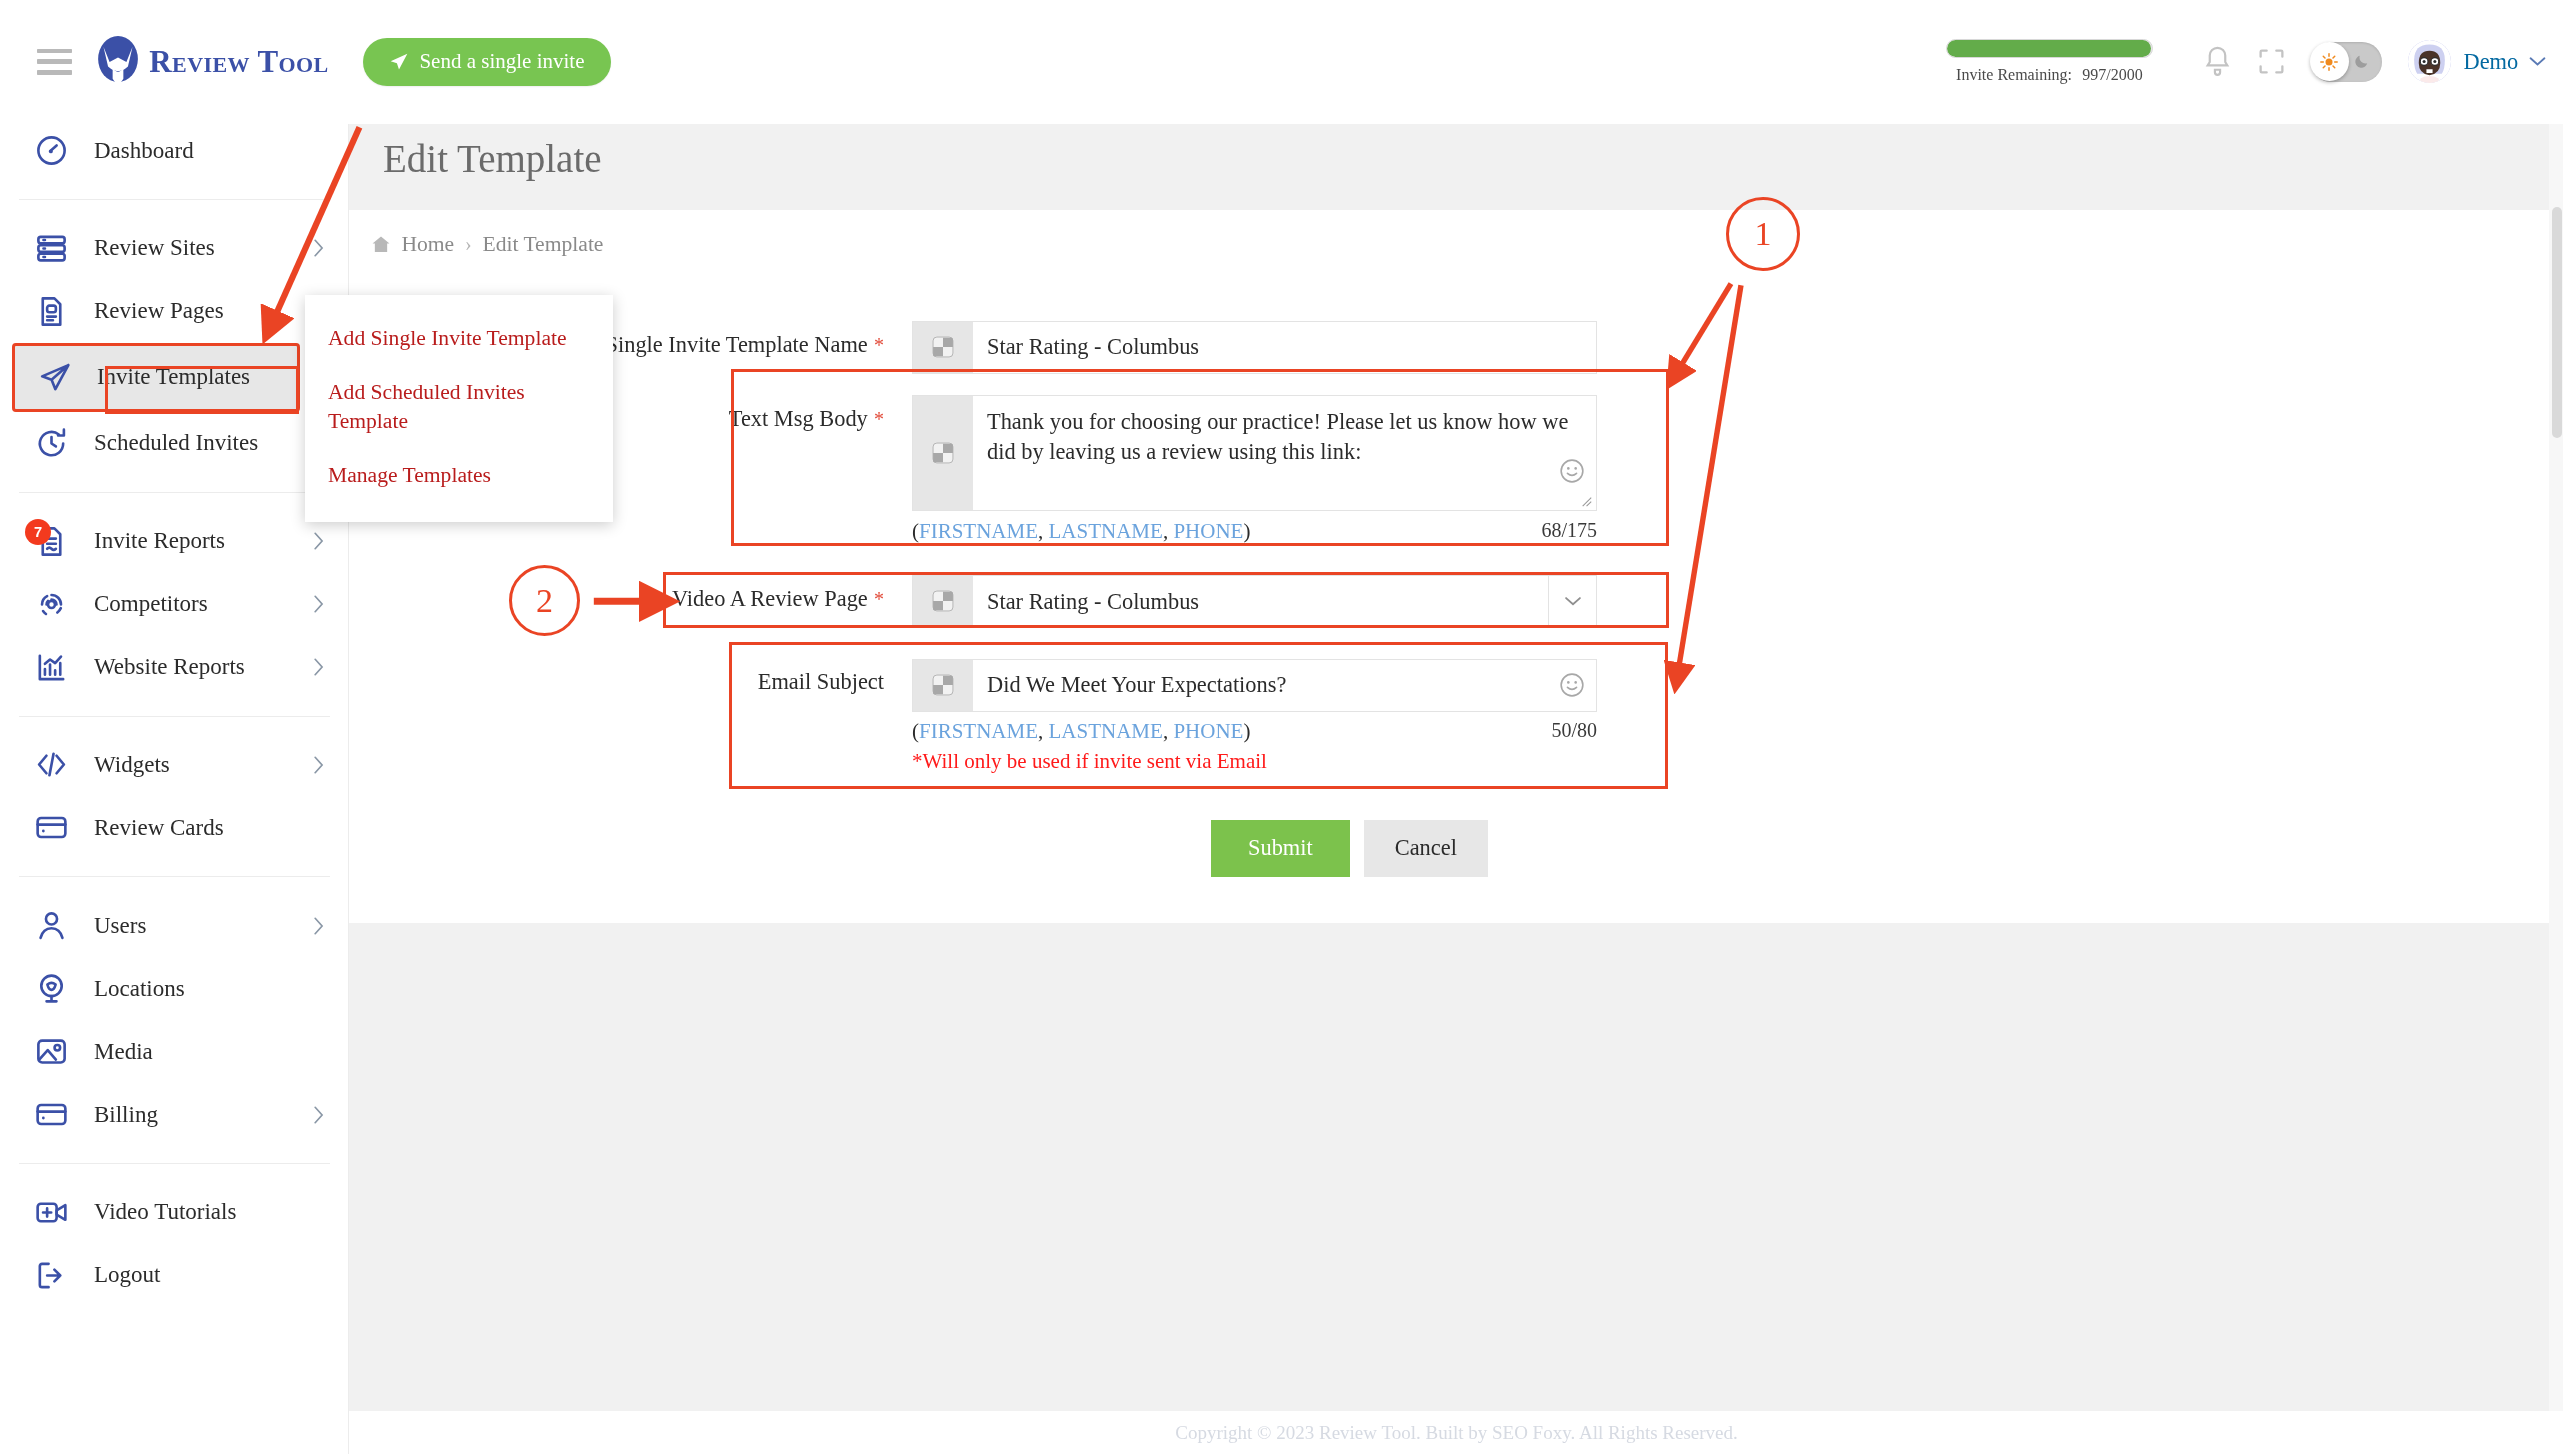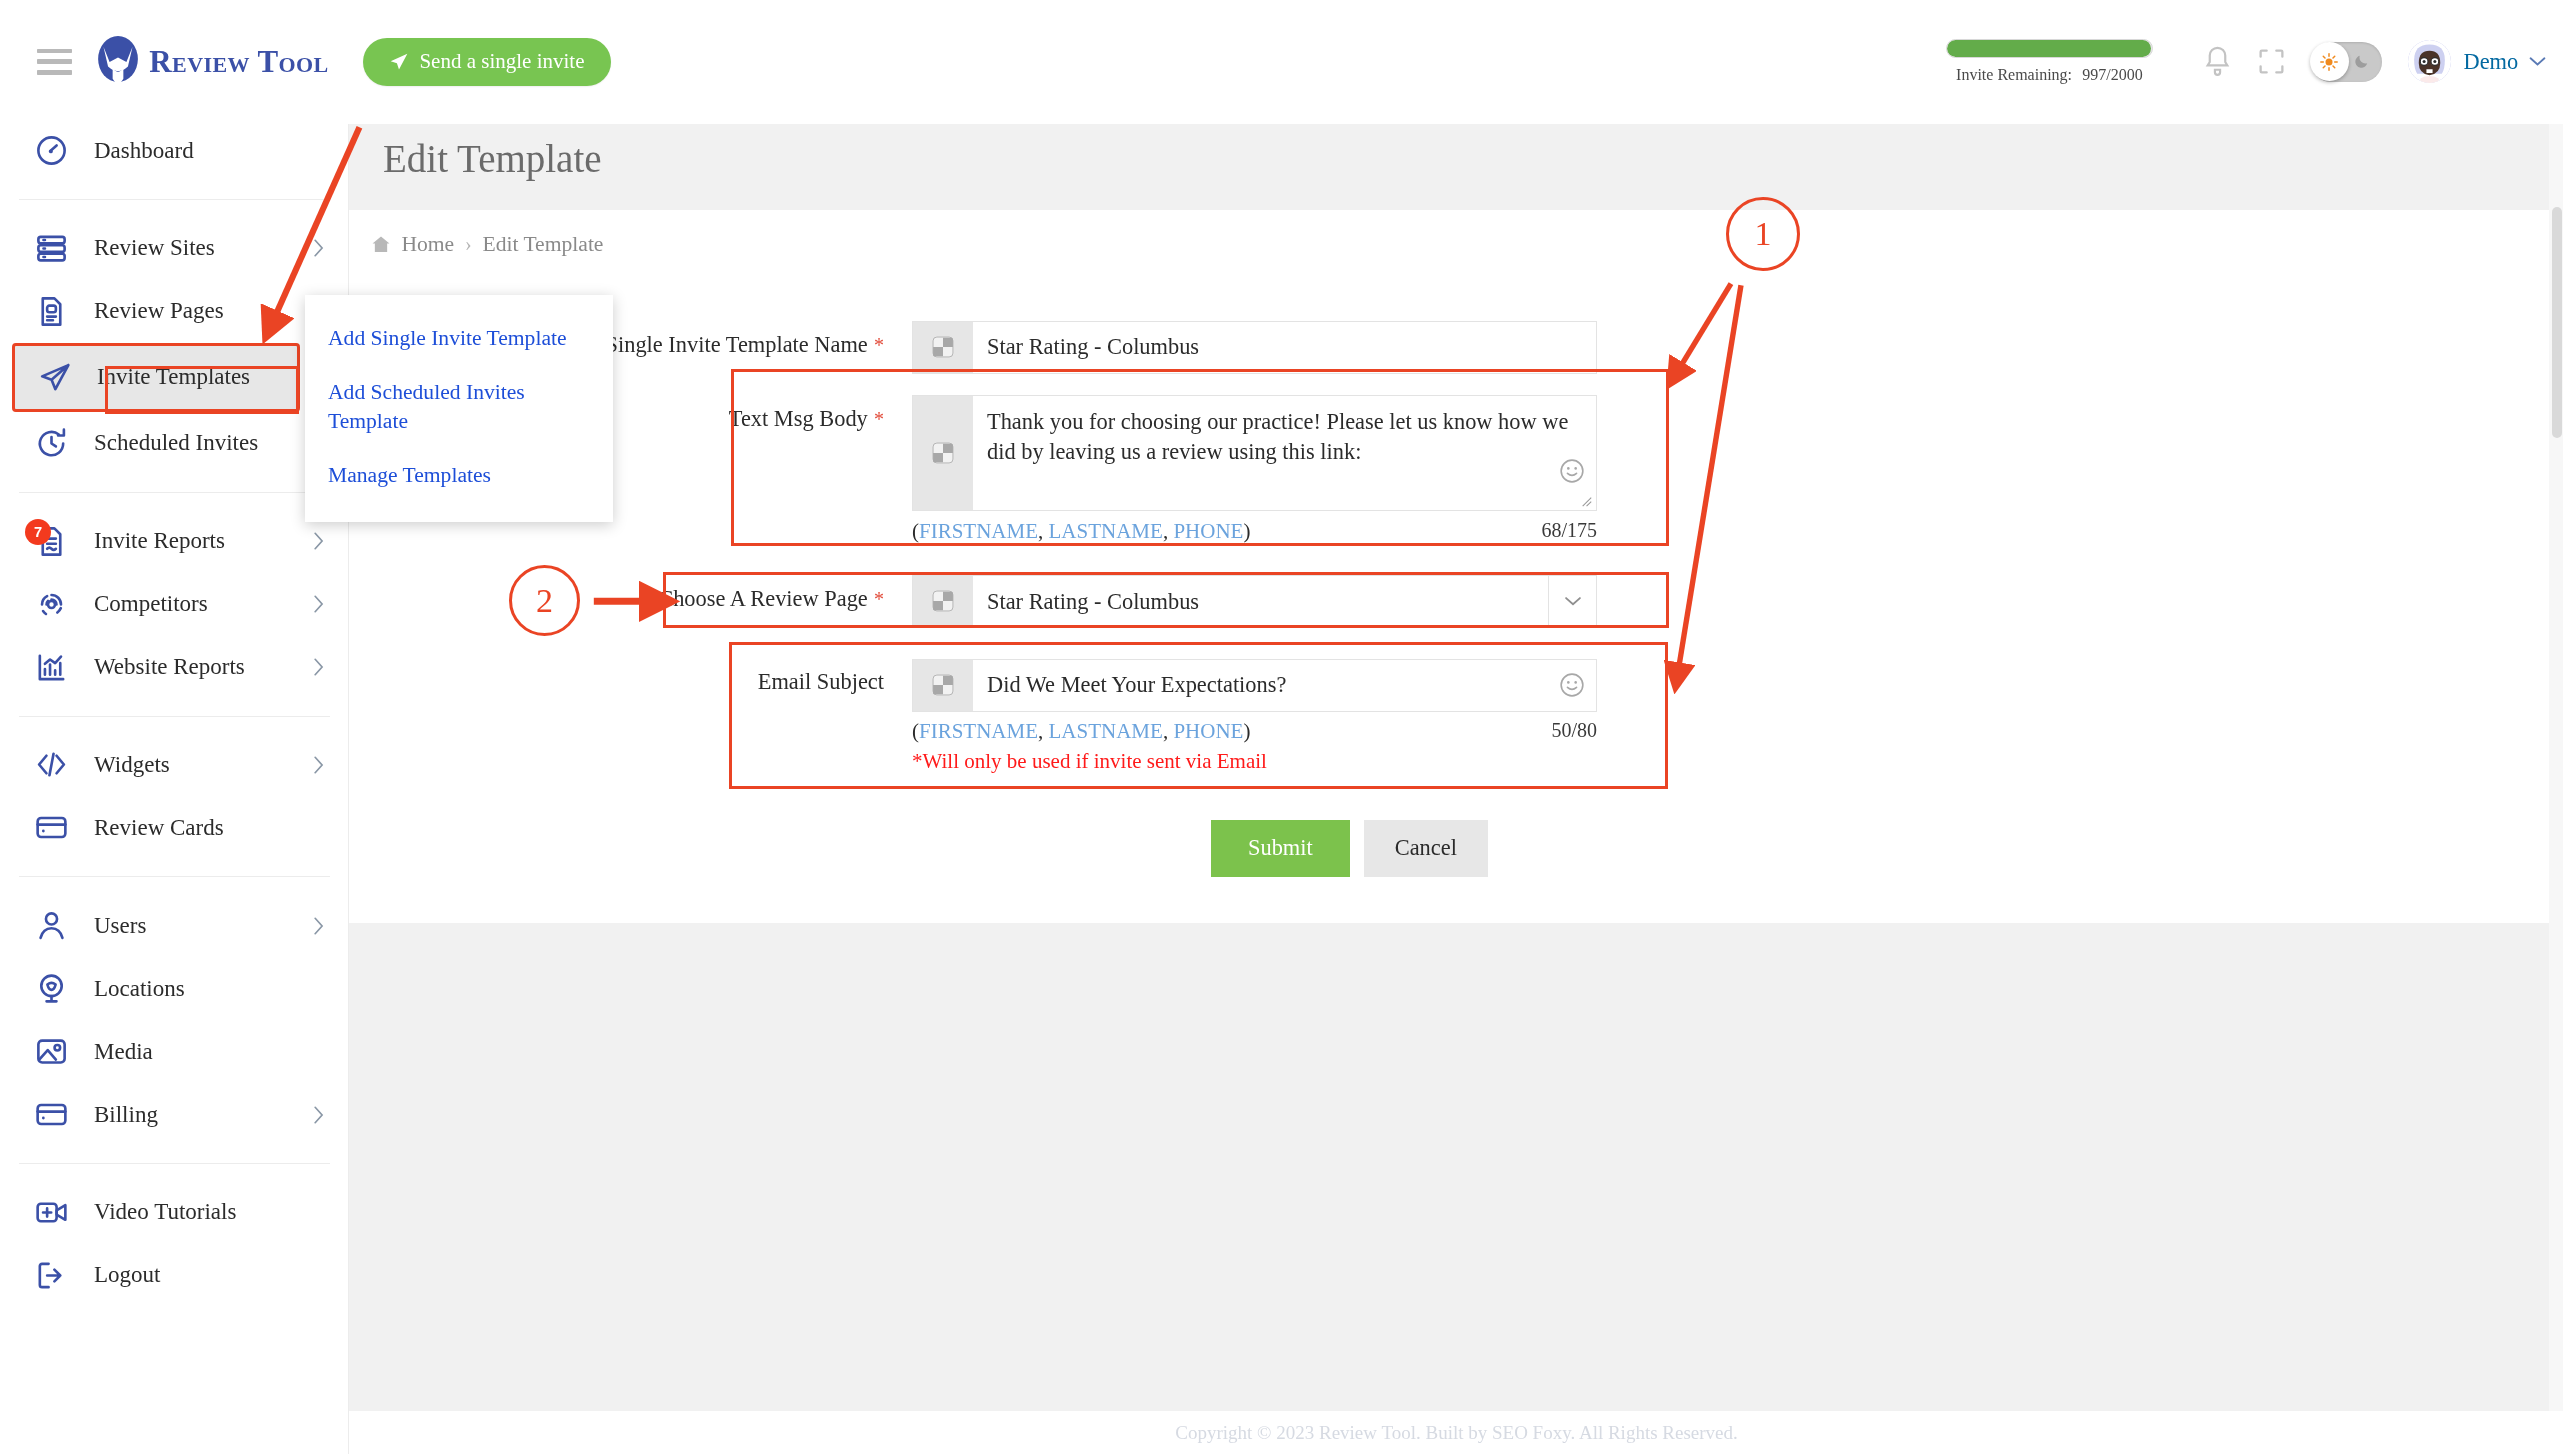--- a/index.html
+++ b/index.html
@@ -94,21 +94,21 @@
     font-size:14.7px; display:flex; align-items:center; justify-content:center;
     font-family:"Liberation Sans", sans-serif; font-weight:bold;
   }
 
   
   .submenu {
     position:absolute; left:305px; top:295px; width:308px;
     background:#ffffff; box-shadow: 0 3.1px 14px rgba(0,0,0,.20);
     padding:17px 0 20px 0; z-index:50;
   }
-  .submenu-item { padding:12.3px 23px; font-size:21.6px; color:#1d4ed8; cursor:pointer; line-height:1.35;}
+  .submenu-item { padding:12.3px 23px; font-size:21.6px; color:#b91c1c; cursor:pointer; line-height:1.35;}
 
   
   .main {
     position:absolute; left:349px; top:99px; width:2215px; height:1356px;
     background:#f1f1f1; overflow:hidden;
   }
   .page-title { font-size:39px; color:#6b6b6b; padding:37px 0 0 34px; }
   .breadcrumb {
     margin-top:29px; background:#ffffff; height:69px; display:flex; align-items:center;
     padding-left:21.6px; font-size:21.6px; color:#8a8a8a; gap:10.8px;
@@ -550,21 +550,21 @@
           <div class="tokens">
             <span>(</span><span class="tk">FIRSTNAME</span>, <span class="tk">LASTNAME</span>, <span class="tk">PHONE</span><span>)</span>
           </div>
           <div class="counter">68/175</div>
         </div>
       </div>
     </div>
 
     <div class="form-row" style="padding-top:20px;">
       <div class="form-label">
-        <span>Choose A Review Page</span><span class="req">*</span>
+        <span>Video A Review Page</span><span class="req">*</span>
       </div>
       <div class="control-wrap">
         <div class="input-group">
           <div class="ig-prefix">
             <svg width="26" height="26" viewBox="0 0 34 34">
               <rect x="4" y="4" width="26" height="26" rx="5" fill="#f2f2f2" stroke="#b0b0b0" stroke-width="1.2"></rect>
               <path d="M17 5 h11 a2 2 0 0 1 2 2 v10 h-13 z" fill="#a8a8a8"></path>
               <path d="M4 17 h13 v12 H6 a2 2 0 0 1 -2 -2 z" fill="#a8a8a8"></path>
             </svg>
           </div>

